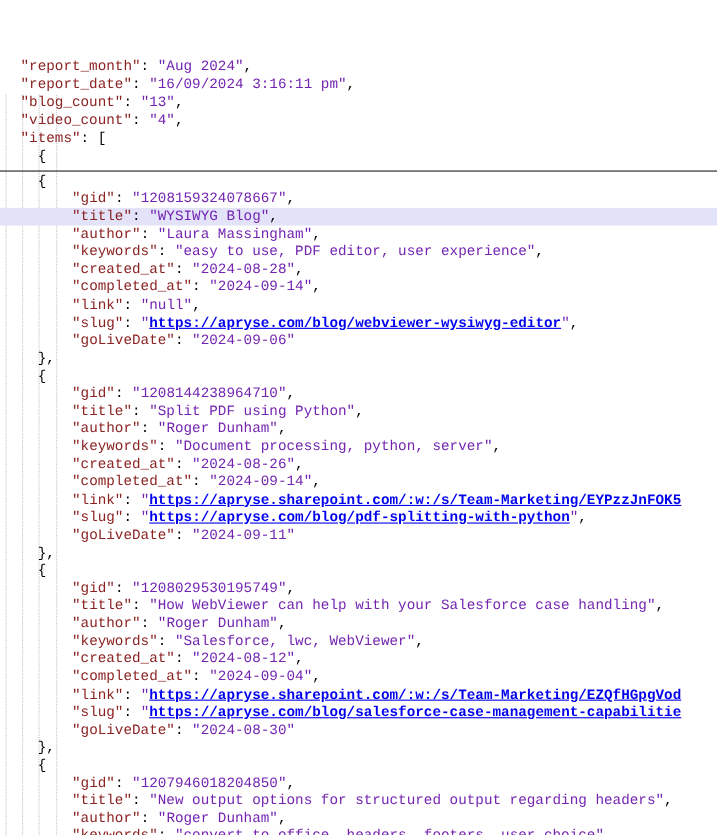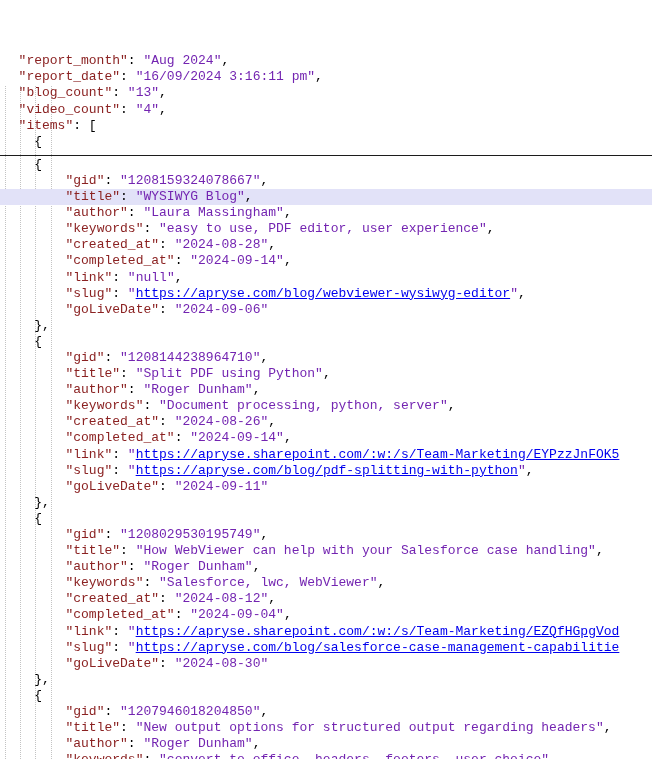--- a/index.html
+++ b/index.html
@@ -19,21 +19,21 @@
     padding: 5px 0 0 3px;
     box-sizing: border-box;
   }
   .guides { position: absolute; top: 86px; bottom: 0; left: 0; right: 0; pointer-events: none; }
   .guide { position: absolute; top: 0; bottom: 0; width: 0; border-left: 1px dotted #c3c3c3; }
   .line { position: relative; z-index: 1; min-height: 16.1px; }
   .line.hl { background: #e2e2f8; margin-left: -3px; padding-left: 3px; }
   .k { }
   .v { }
   .p { color: #000000; }
-  a.url { text-decoration: underline; }
+  a.url { text-decoration: underline; font-weight: bold; }
   .splitter {
     position: relative; z-index: 2;
     height: 1px; background: #1c1c1c;
     margin: 5px 0 1px -3px;
     width: 652px;
   }
 </style>
 </head>
 <body>
 

